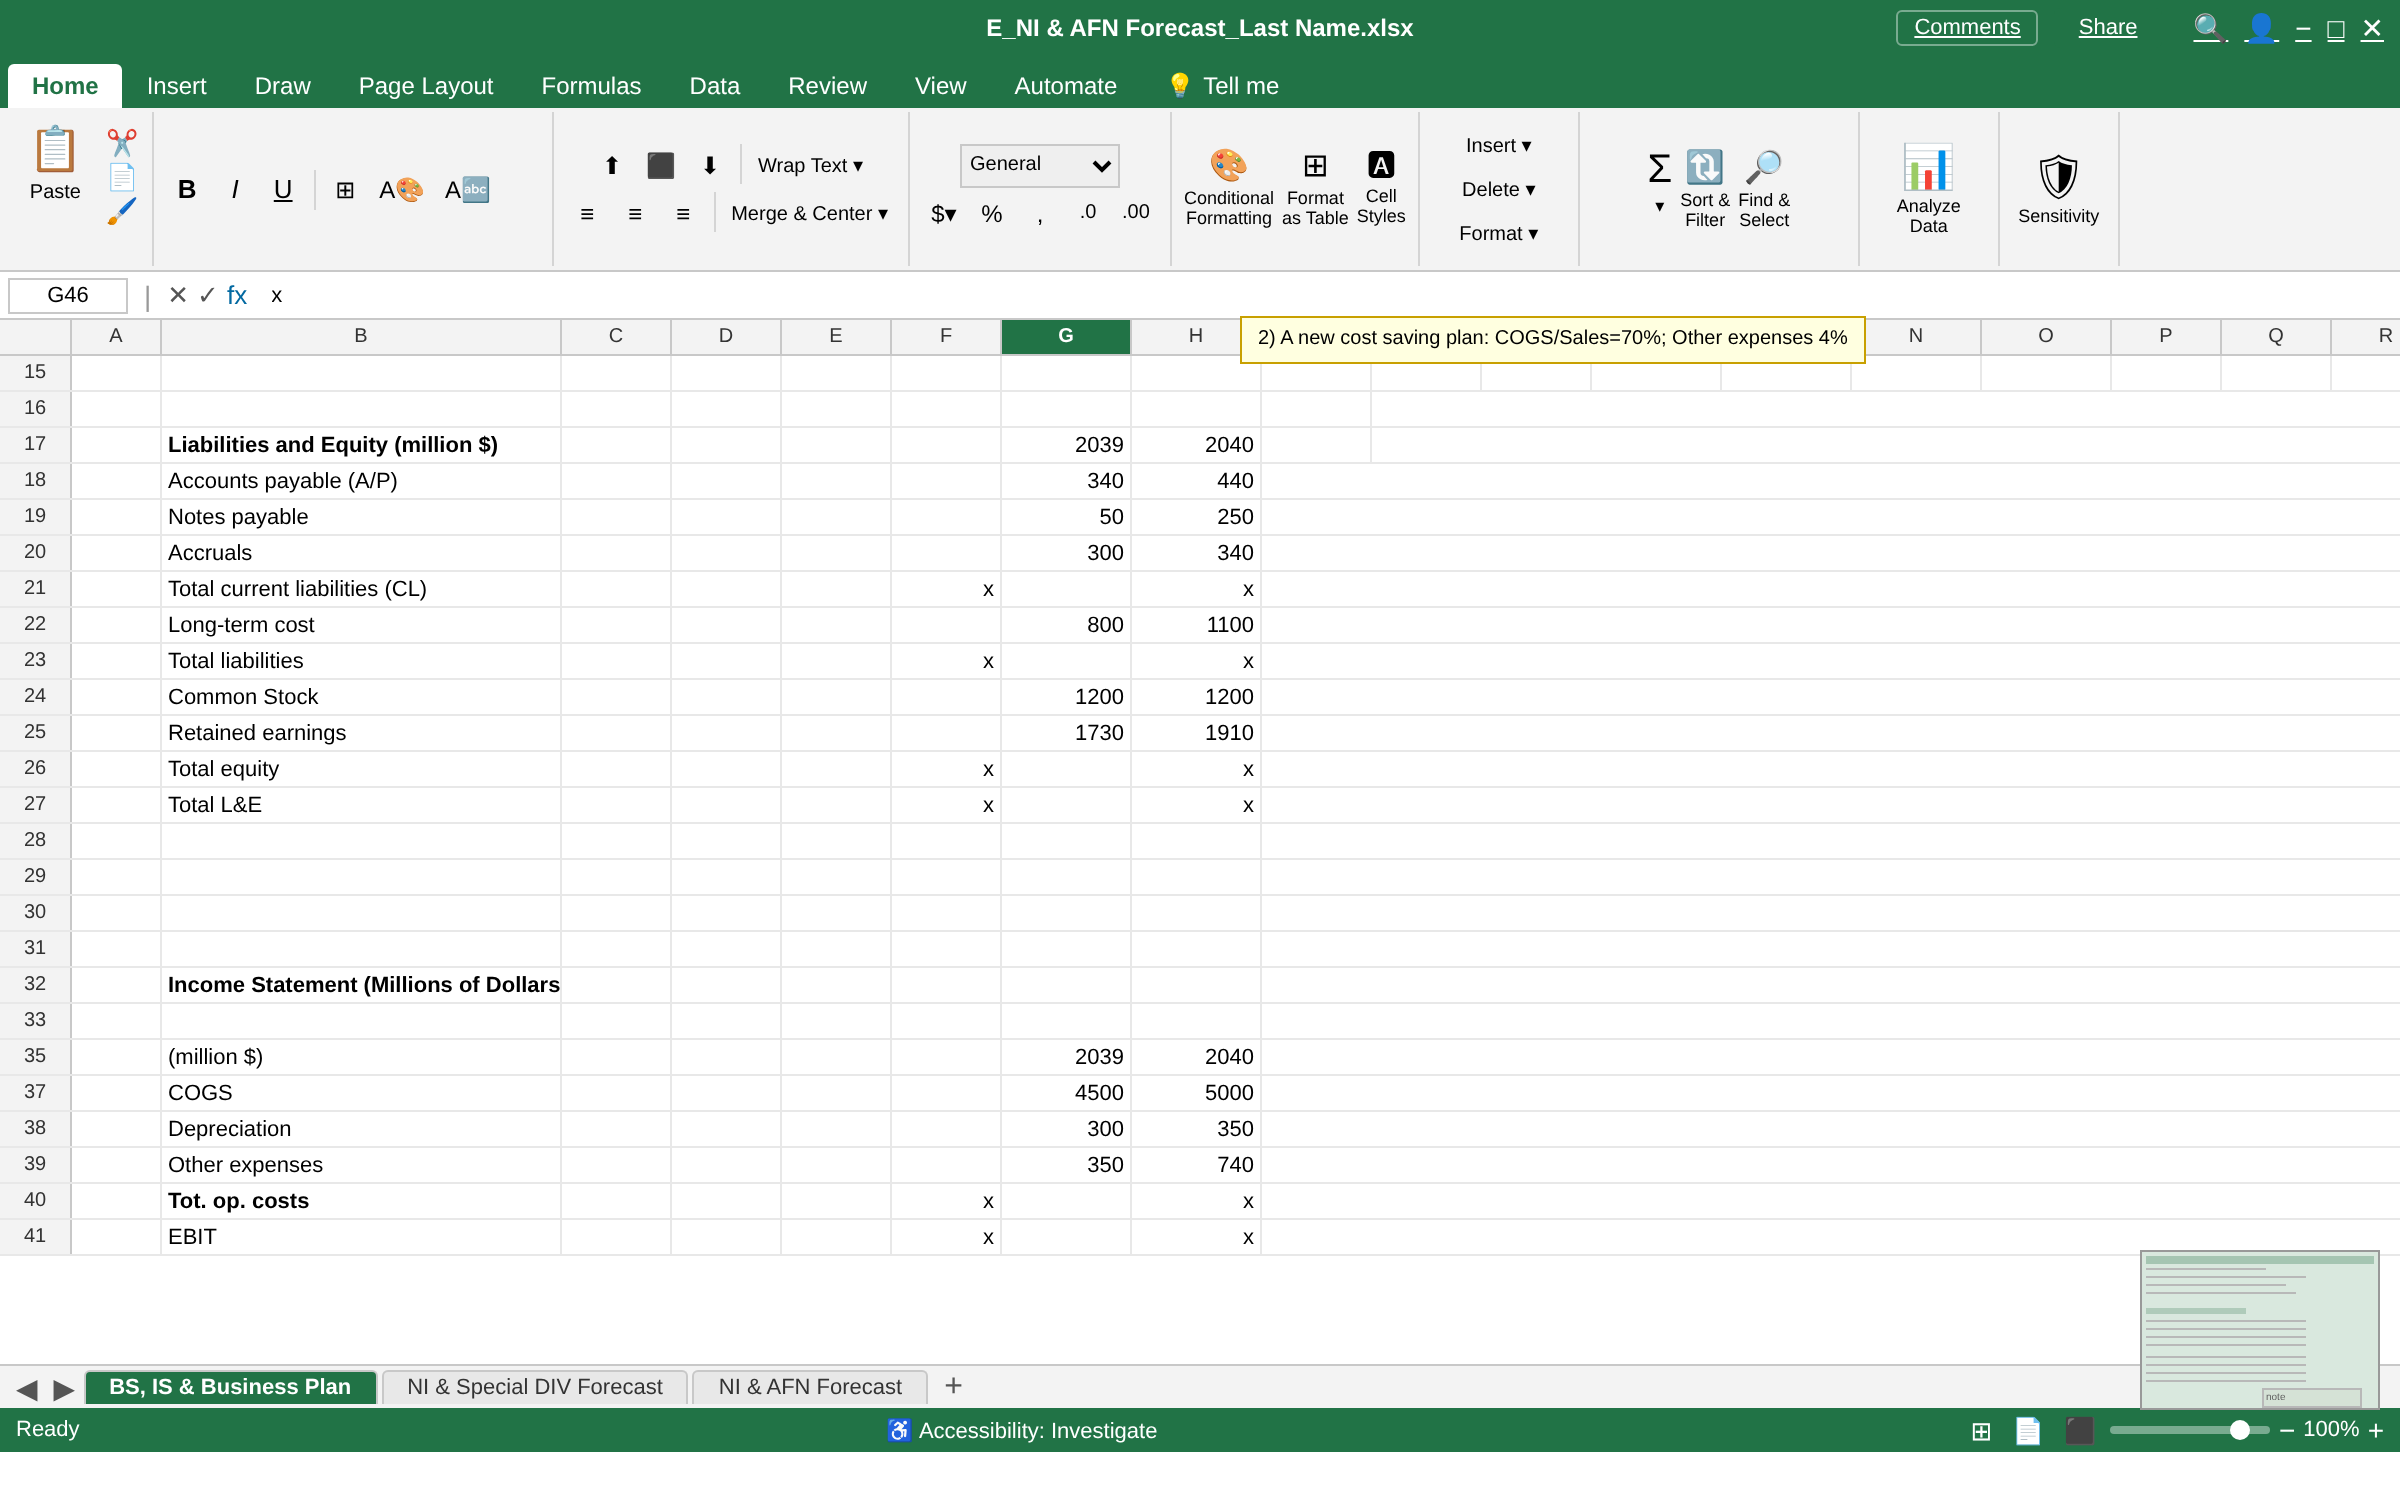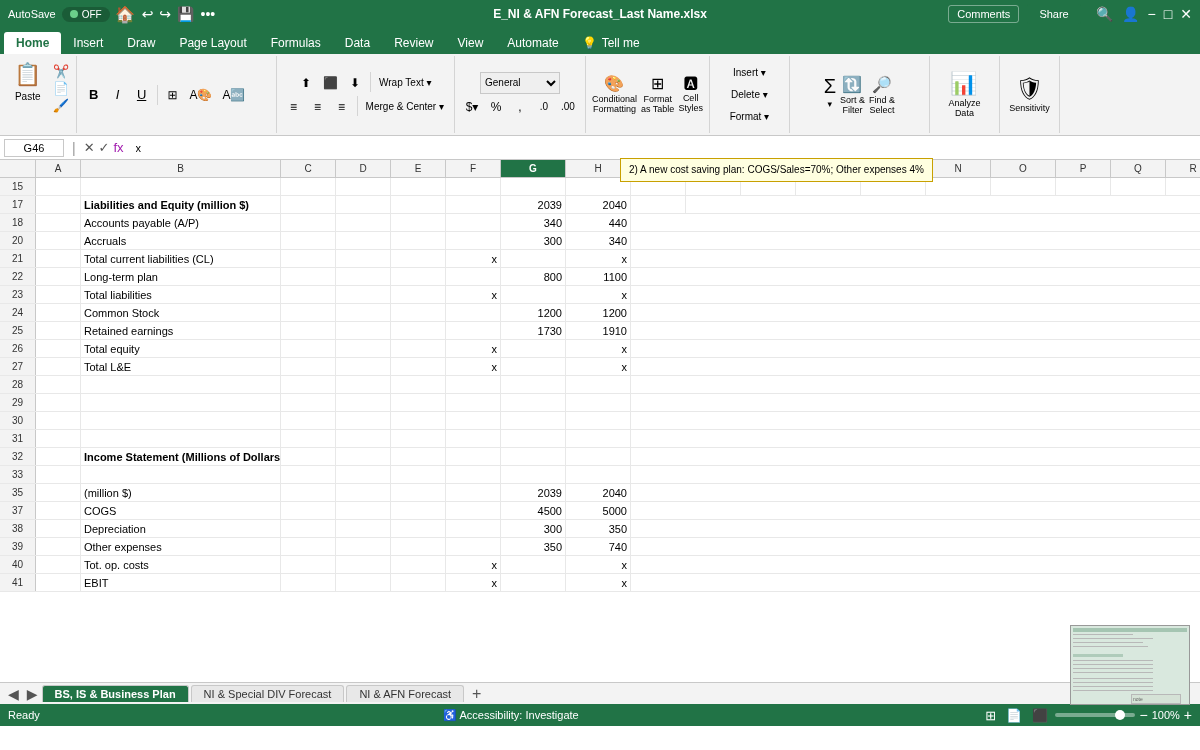--- a/index.html
+++ b/index.html
@@ -11,21 +11,21 @@
       color: white;
       height: 28px;
       display: flex;
       align-items: center;
       justify-content: space-between;
       padding: 0 8px;
       font-size: 12px;
     }
     #title-bar .left { display: flex; align-items: center; gap: 6px; }
     #title-bar .center { position: absolute; left: 50%; transform: translateX(-50%); font-size: 12px; font-weight: 600; }
-    #title-bar .right { display: flex; align-items: center; gap: 8px; margin-left: auto; }
+    #title-bar .right { display: flex; align-items: center; gap: 8px; margin-left: auto; text-decoration: underline; }
     .green-dot { width:8px; height:8px; border-radius:50%; background:#6bcf8a; display:inline-block; }
     
     
     #ribbon-tabs {
       background: #217346;
       display: flex;
       align-items: flex-end;
       height: 26px;
       padding-left: 4px;
     }
@@ -260,32 +260,20 @@
       border-radius: 3px;
       padding: 4px 12px;
       font-size: 11px;
       cursor: pointer;
     }
   </style>
 </head>
 <body>
 
 <div id="title-bar">
-  <div class="left">
-    <span style="font-size:11px;">AutoSave</span>
-    <span style="background:#1a5c37;border-radius:10px;padding:2px 8px;font-size:10px;display:flex;align-items:center;gap:4px;">
-      <span class="green-dot"></span>
-      <span>OFF</span>
-    </span>
-    <span style="font-size:16px;">🏠</span>
-    <span style="font-size:14px;">↩</span>
-    <span style="font-size:14px;">↪</span>
-    <span style="font-size:14px;">💾</span>
-    <span style="font-size:14px;">•••</span>
-  </div>
   <div class="center">E_NI &amp; AFN Forecast_Last Name.xlsx</div>
   <div class="right">
     <button class="comments-btn" style="background:transparent;color:white;border:1px solid rgba(255,255,255,0.4);border-radius:3px;cursor:pointer;font-size:11px;padding:2px 8px;">Comments</button>
     <button class="share-btn">Share</button>
     <span style="font-size:14px;margin-left:8px;">🔍</span>
     <span style="font-size:14px;">👤</span>
     <span style="font-size:14px;">−</span>
     <span style="font-size:14px;">□</span>
     <span style="font-size:14px;">✕</span>
   </div>
@@ -411,21 +399,21 @@
       <span style="font-size:9px;">Sensitivity</span>
     </div>
   </div>
 </div>
 
 <div id="formula-bar">
   <input id="cell-ref" type="text" value="G46" style="">
   <span style="color:#999;padding:0 4px;font-size:14px;">|</span>
   <span style="cursor:pointer;color:#555;font-size:13px;">✕</span>
   <span style="cursor:pointer;color:#555;font-size:13px;">✓</span>
-  <span style="cursor:pointer;color:#a21caf;font-size:13px;margin-right:4px;">fx</span>
+  <span style="cursor:pointer;color:#0369a1;font-size:13px;margin-right:4px;">fx</span>
   <input id="formula-input" type="text" value="x" style="flex: 1 1 0%; border: none; outline: none; font-size: 11px; padding: 0px 4px;">
 </div>
 
 <div id="spreadsheet">
 
   <div id="col-headers">
     <div class="row-header-spacer"></div>
 
     <div class="col-header" style="width:45px;">A</div>
 
@@ -473,20 +461,32 @@
       <div class="cell" style="width:55px;"></div>
       <div class="cell" style="width:55px;"></div>
       <div class="cell" style="width:65px;"></div>
       <div class="cell" style="width:65px;"></div>
       <div class="cell" style="width:65px;"></div>
       <div class="cell" style="width:65px;"></div>
       <div class="cell" style="width:55px;"></div>
       <div class="cell" style="width:55px;"></div>
     </div>
 
+    <div class="grid-row">
+      <div class="row-num">16</div>
+      <div class="cell" style="width:45px;"></div>
+      <div class="cell" style="width:200px;"></div>
+      <div class="cell" style="width:55px;"></div>
+      <div class="cell" style="width:55px;"></div>
+      <div class="cell" style="width:55px;"></div>
+      <div class="cell" style="width:55px;"></div>
+      <div class="cell right" style="width:65px;"></div>
+      <div class="cell right" style="width:65px;"></div>
+      <div class="cell" style="width:55px;"></div>
+    </div>
 
     <div class="grid-row">
       <div class="row-num">17</div>
       <div class="cell" style="width:45px;"></div>
       <div class="cell bold" style="width:200px;">Liabilities and Equity (million $)</div>
       <div class="cell" style="width:55px;"></div>
       <div class="cell" style="width:55px;"></div>
       <div class="cell" style="width:55px;"></div>
       <div class="cell" style="width:55px;"></div>
       <div class="cell right" style="width:65px;">2039</div>
@@ -499,20 +499,31 @@
       <div class="cell" style="width:45px;"></div>
       <div class="cell" style="width:200px;">Accounts payable (A/P)</div>
       <div class="cell" style="width:55px;"></div>
       <div class="cell" style="width:55px;"></div>
       <div class="cell" style="width:55px;"></div>
       <div class="cell" style="width:55px;"></div>
       <div class="cell right" style="width:65px;">340</div>
       <div class="cell right" style="width:65px;">440</div>
     </div>
 
+    <div class="grid-row">
+      <div class="row-num">19</div>
+      <div class="cell" style="width:45px;"></div>
+      <div class="cell" style="width:200px;">Notes payable</div>
+      <div class="cell" style="width:55px;"></div>
+      <div class="cell" style="width:55px;"></div>
+      <div class="cell" style="width:55px;"></div>
+      <div class="cell" style="width:55px;"></div>
+      <div class="cell right" style="width:65px;">50</div>
+      <div class="cell right" style="width:65px;">250</div>
+    </div>
 
     <div class="grid-row">
       <div class="row-num">20</div>
       <div class="cell" style="width:45px;"></div>
       <div class="cell" style="width:200px;">Accruals</div>
       <div class="cell" style="width:55px;"></div>
       <div class="cell" style="width:55px;"></div>
       <div class="cell" style="width:55px;"></div>
       <div class="cell" style="width:55px;"></div>
       <div class="cell right" style="width:65px;">300</div>
@@ -527,21 +538,21 @@
       <div class="cell" style="width:55px;"></div>
       <div class="cell" style="width:55px;"></div>
       <div class="cell right" style="width:55px;">x</div>
       <div class="cell right" style="width:65px;"></div>
       <div class="cell right" style="width:65px;">x</div>
     </div>
 
     <div class="grid-row">
       <div class="row-num">22</div>
       <div class="cell" style="width:45px;"></div>
-      <div class="cell" style="width:200px;">Long-term plan</div>
+      <div class="cell" style="width:200px;">Long-term cost</div>
       <div class="cell" style="width:55px;"></div>
       <div class="cell" style="width:55px;"></div>
       <div class="cell" style="width:55px;"></div>
       <div class="cell" style="width:55px;"></div>
       <div class="cell right" style="width:65px;">800</div>
       <div class="cell right" style="width:65px;">1100</div>
     </div>
 
     <div class="grid-row">
       <div class="row-num">23</div>
@@ -717,21 +728,21 @@
       <div class="cell" style="width:55px;"></div>
       <div class="cell" style="width:55px;"></div>
       <div class="cell" style="width:55px;"></div>
       <div class="cell right" style="width:65px;">350</div>
       <div class="cell right" style="width:65px;">740</div>
     </div>
 
     <div class="grid-row">
       <div class="row-num">40</div>
       <div class="cell" style="width:45px;"></div>
-      <div class="cell" style="width:200px;">Tot. op. costs</div>
+      <div class="cell" style="width:200px;font-weight:bold;">Tot. op. costs</div>
       <div class="cell" style="width:55px;"></div>
       <div class="cell" style="width:55px;"></div>
       <div class="cell" style="width:55px;"></div>
       <div class="cell right" style="width:55px;">x</div>
       <div class="cell" style="width:65px;"></div>
       <div class="cell right" style="width:65px;">x</div>
     </div>
 
     <div class="grid-row">
       <div class="row-num">41</div>

